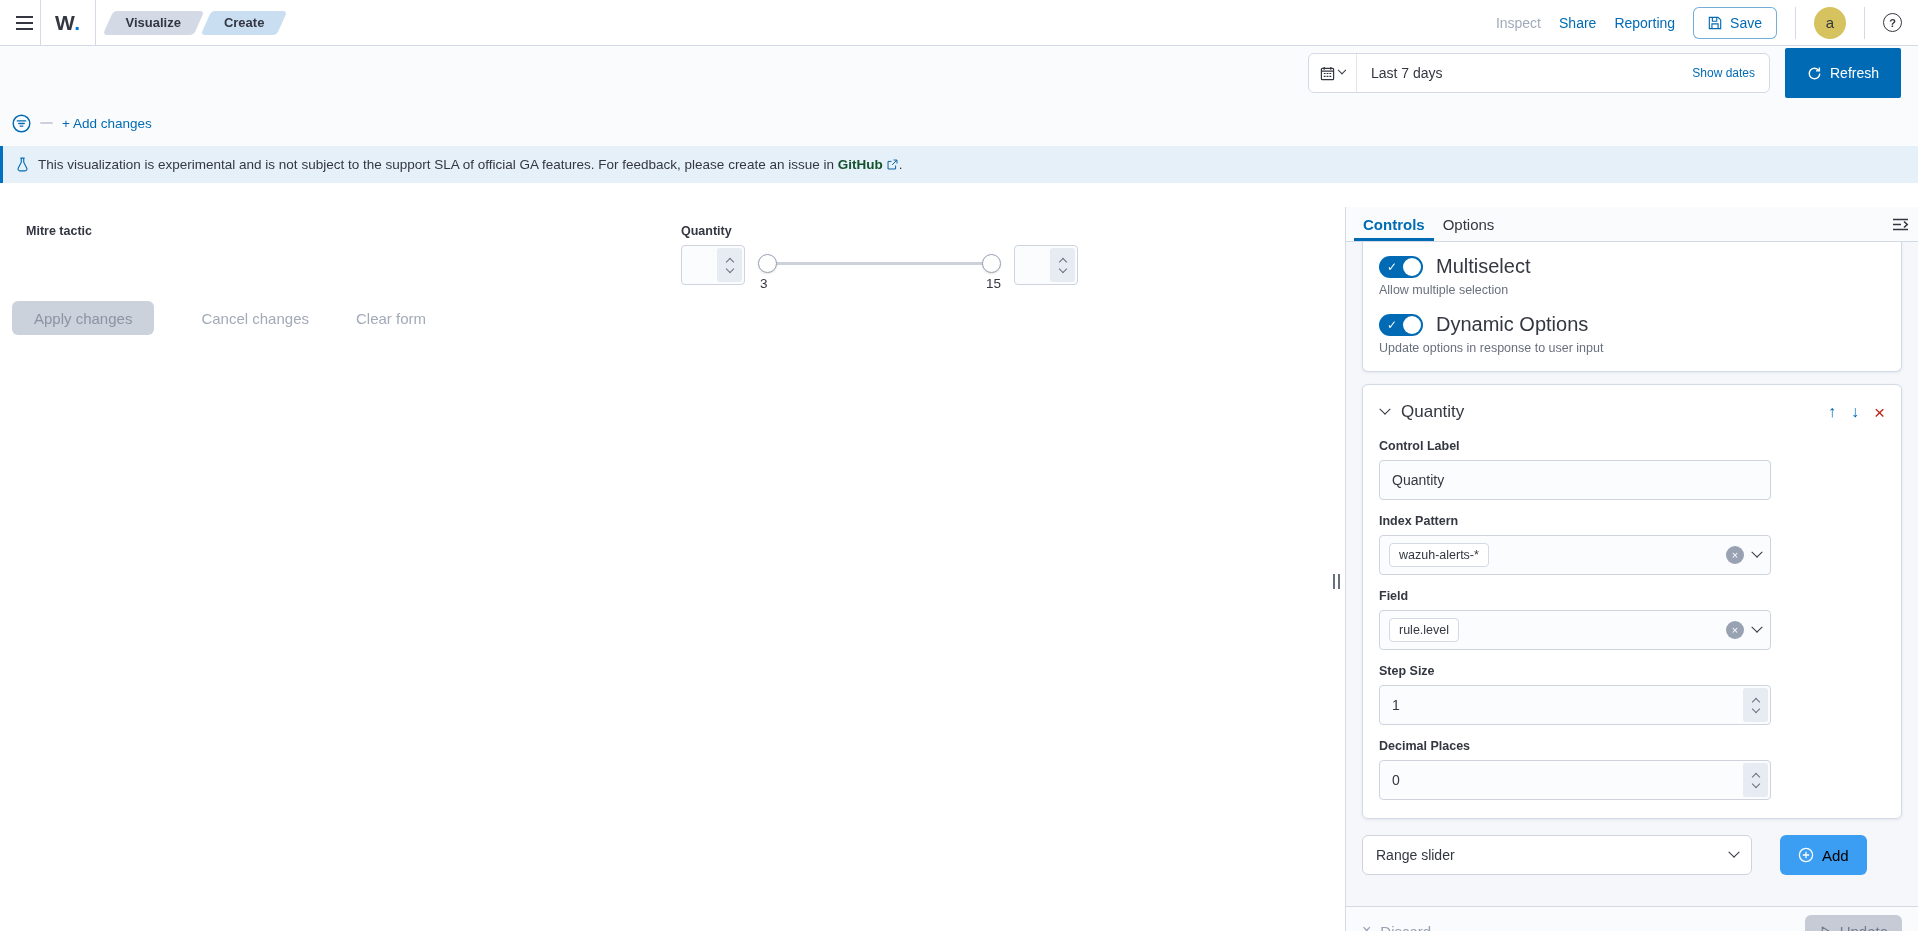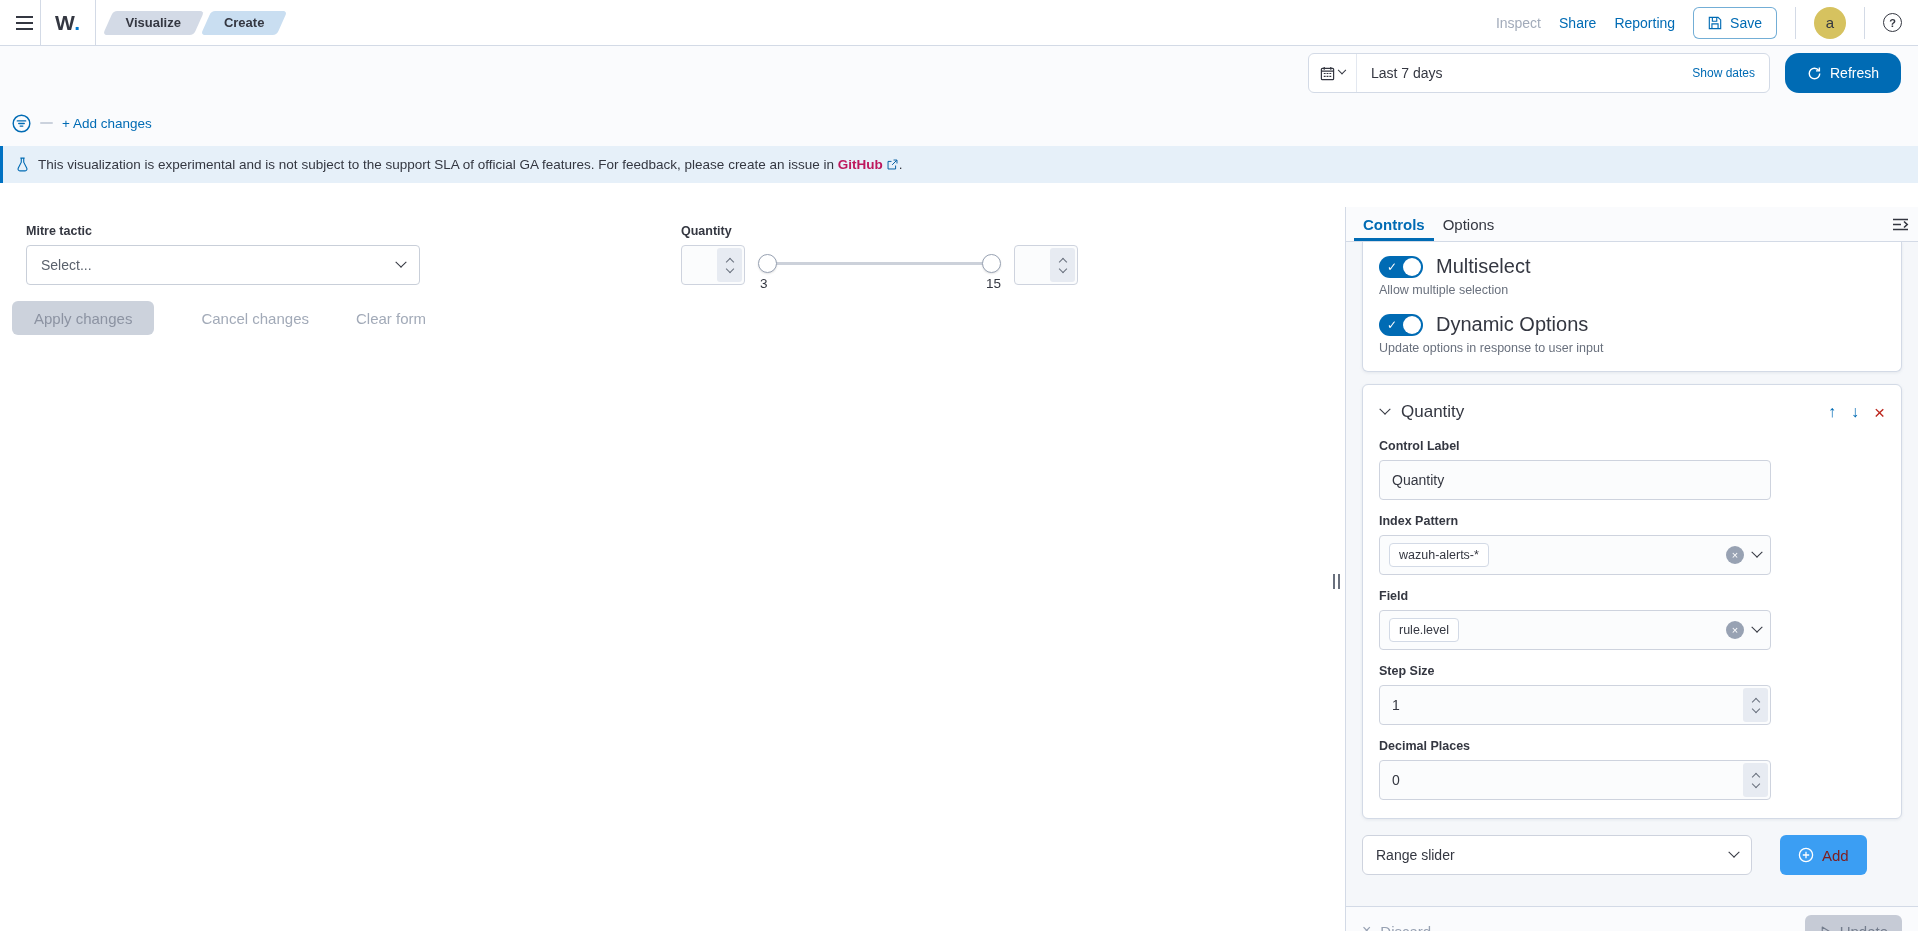--- a/index.html
+++ b/index.html
@@ -31,32 +31,32 @@
 
   
   .datebar { height:54px; background:#fafbfd; display:flex; align-items:center; justify-content:flex-end;
     gap:15px; padding-right:17px; }
   .datepicker { width:462px; height:40px; background:#fff; border:1px solid #d3dae6; border-radius:6px;
     display:flex; align-items:center; }
   .dp-cal { width:48px; height:100%; display:flex; align-items:center; justify-content:center; gap:4px;
     border-right:1px solid #e3e8f0; cursor:pointer; }
   .dp-value { flex:1; padding-left:14px; font-size:14px; }
   .dp-show { padding-right:14px; color:#006bb4; font-size:12px; cursor:pointer; }
-  .refresh-btn { height:40px; min-width:116px; background:#006bb4; border:none; border-radius:14px; color:#fff;
+  .refresh-btn { height:50px; min-width:116px; background:#006bb4; border:none; border-radius:2px; color:#fff;
     font-size:14px; display:flex; align-items:center; justify-content:center; gap:8px; cursor:pointer; }
 
   
   .filterrow { height:46px; background:#fafbfd; display:flex; align-items:center; padding-left:12px; gap:9px; }
   .filter-dash { width:13px; height:2px; background:#cbd2dd; border-radius:1px; }
   .add-filter { color:#006bb4; font-size:13.5px; cursor:pointer; }
 
   
   .banner { height:37px; background:#e6f0f9; border-left:3px solid #0071c2; display:flex; align-items:center;
     padding-left:12px; gap:8px; font-size:13.5px; color:#343741; }
-  .banner b { color:#be185d;text-align:center; }
+  .banner b { color:#14532d;text-align:center; }
   .ext-ico { margin:0 1px -1px 4px; }
 
   
   .content { display:flex; height:748px;margin-top:24px; }
   .main { flex:1; background:#fff; position:relative; padding-top:17px; }
   .controls-row { display:flex; padding-left:26px; }
   .f-label { display:block; font-size:12.5px; font-weight:700; color:#343741; margin-bottom:7px; }
   .mitre-block { width:394px; margin-right:261px; }
   .select-box { height:40px; border:1px solid #c9cfd9; border-radius:4px; background:#fff;
     display:flex; align-items:center; padding:0 14px; cursor:pointer; }
@@ -118,21 +118,21 @@
   .s-input input { border:none; background:transparent; font:inherit; color:#343741; width:300px; outline:none; }
   .combo { padding:0 9px; }
   .pill { background:#fff; border:1px solid #d3dae6; border-radius:4px; padding:4px 9px; font-size:12.5px; cursor:default; }
   .combo-right { margin-left:auto; display:flex; align-items:center; gap:9px; }
   .clear-circle { width:18px; height:18px; border-radius:50%; background:#98a2b3; color:#fff; font-size:11px;
     display:flex; align-items:center; justify-content:center; cursor:pointer; }
   .add-row { display:flex; align-items:center; margin-top:16px; gap:28px; }
   .type-select { width:390px; height:40px; background:#fff; border:1px solid #ced3de; border-radius:6px;
     display:flex; align-items:center; padding:0 13px; cursor:pointer; }
   .type-select .cv { margin-left:auto; }
-  .add-btn { height:40px; padding:0 18px; background:#3b9ef3; border:none; border-radius:6px; color:#7f1d1d;
+  .add-btn { height:40px; padding:0 18px; background:#3b9ef3; border:none; border-radius:6px; color:#000000;
     font-size:15px; display:flex; align-items:center; gap:8px; cursor:pointer; }
   .panel-footer { height:49px; border-top:1px solid #d3dae6; background:#fafbfd; display:flex; align-items:center;
     padding:0 16px; }
   .discard { color:#98a2b3; font-size:15px; display:flex; align-items:center; gap:9px; cursor:pointer; }
   .discard .x { font-size:16px; }
   .update-btn { margin-left:auto; height:33px; padding:0 14px; background:#c6cbd6; border:none; border-radius:6px;
     color:#747d8d; font-size:15px; display:flex; align-items:center; gap:8px; }
 </style>
 </head>
 <body>
@@ -210,24 +210,20 @@
         <path d="M9.5 1.5h5v5 M14 2L7.5 8.5 M12.5 9.5v5h-11v-11h5" fill="none" stroke="#005b9f" stroke-width="1.4"></path>
       </svg><span>.</span></span>
 </div>
 
 <div class="content">
 
   <div class="main">
     <div class="controls-row">
       <div class="mitre-block">
         <label class="f-label">Mitre tactic</label>
-        <div class="select-box">
-          <span class="select-ph">Select...</span>
-          <span class="cv"></span>
-        </div>
       </div>
       <div class="quantity-block">
         <label class="f-label">Quantity</label>
         <div class="qrow">
           <div class="num-input">
             <input style="">
             <span class="stepper">
                 <i class="cv-s up"></i>
                 <i class="cv-s down"></i>
               </span>

